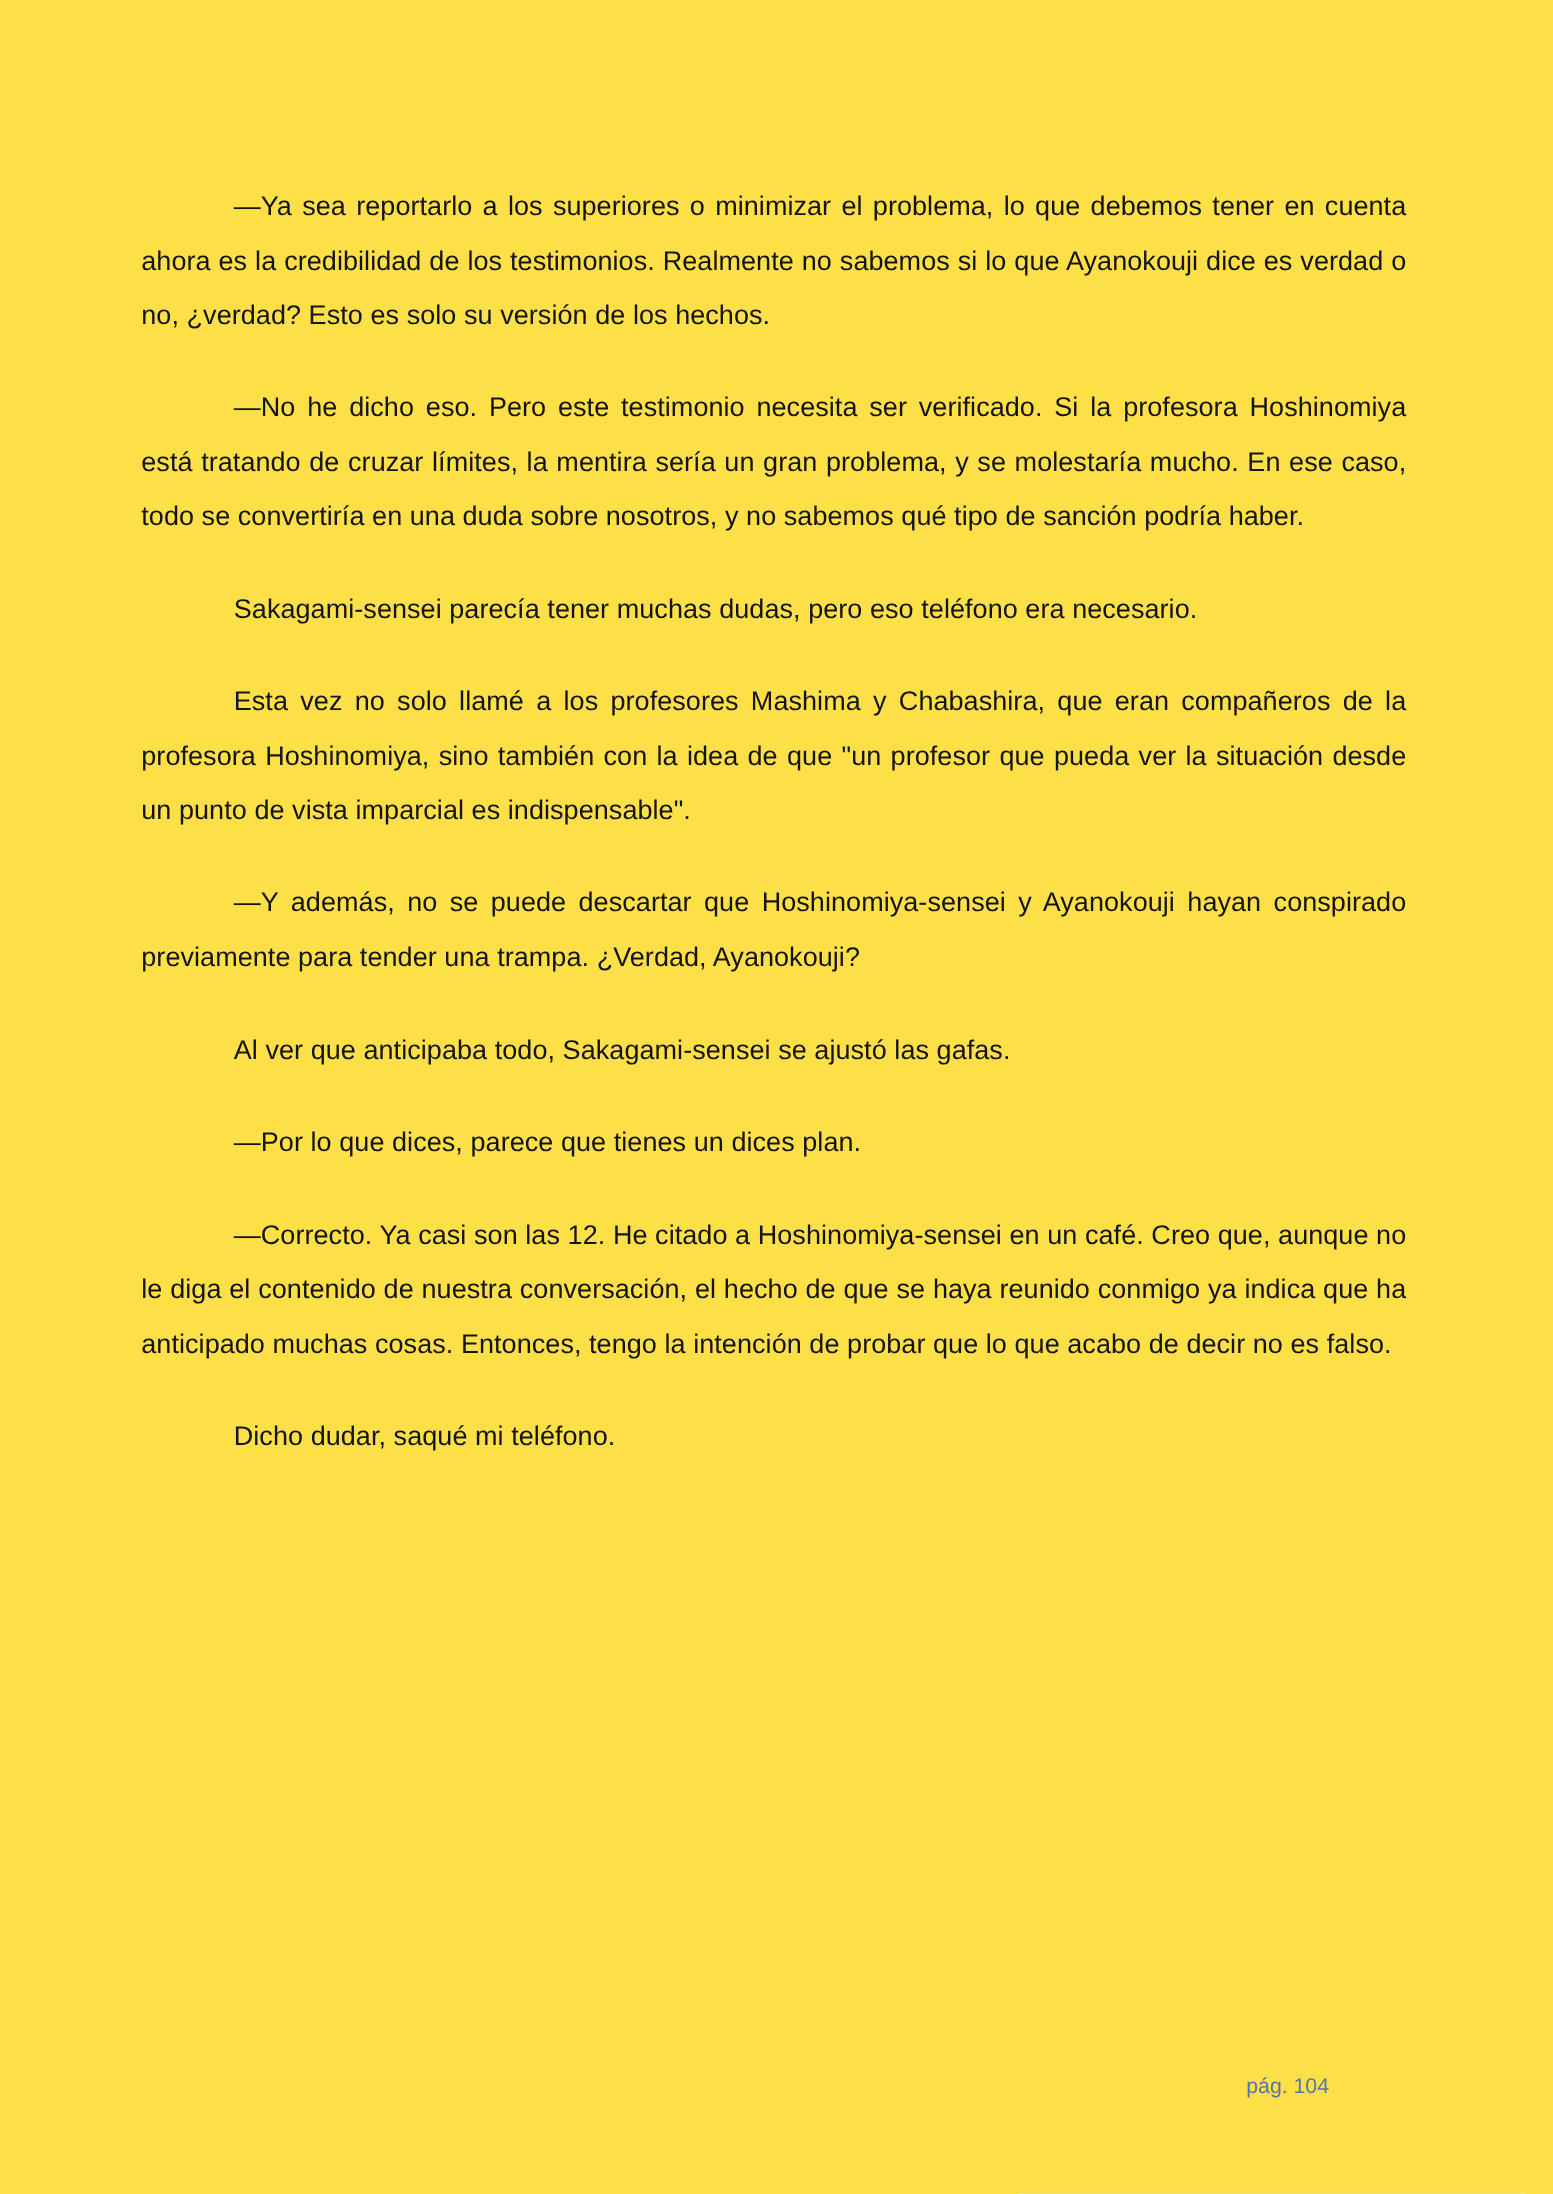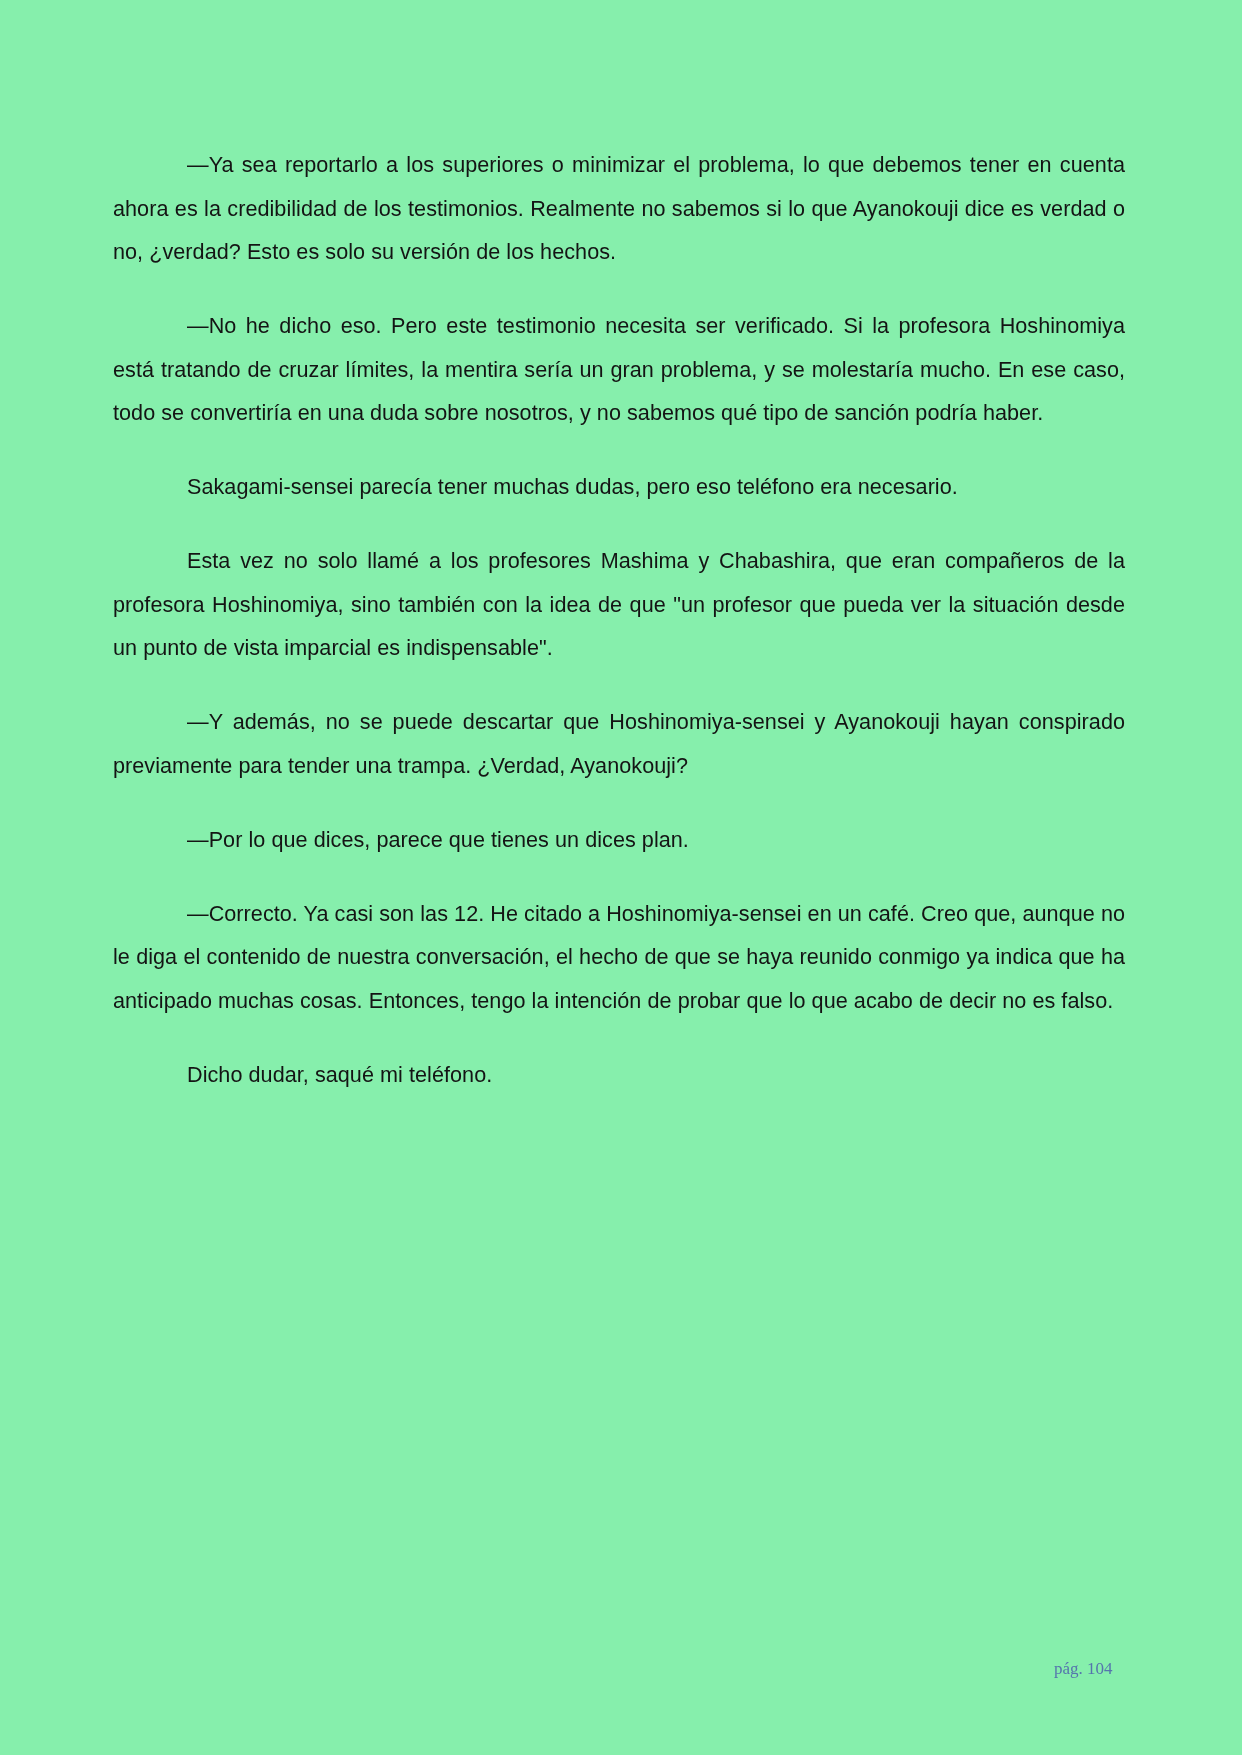--- a/index.html
+++ b/index.html
@@ -11,57 +11,58 @@
     width: 1242px;
     height: 1755px;
     position: relative;
     overflow: hidden;
   }
   .page {
     position: absolute;
     left: 0; top: 0;
     width: 1242px;
     height: 1755px;
-    background: #86efac;
+    background: #fde047;
   }
   .body-text {
     position: absolute;
     left: 113px;
     top: 143px;
     width: 1012px;
     font-family: "Liberation Sans", sans-serif;
     font-size: 21.6px;
     line-height: 43.5px;
     color: #141414;
     letter-spacing: 0.05px;
   }
   .para {
     margin: 0 0 30.5px 0;
     text-align: justify;
     text-indent: 74px;
   }
   .para:last-child { margin-bottom: 0; }
   .page-number {
     position: absolute;
-    left: 1054px;
+    left: 997px;
     top: 1659px;
-    font-family: Liberation Serif, serif;
+    font-family: Liberation Sans, sans-serif;
     font-size: 17px;
     line-height: 20px;
     color: #5575ad;
   }
 </style>
 </head>
 <body>
 
 <div class="page">
   <div class="body-text">
     <p class="para">—Ya sea reportarlo a los superiores o minimizar el problema, lo que debemos tener en cuenta ahora es la credibilidad de los testimonios. Realmente no sabemos si lo que Ayanokouji dice es verdad o no, ¿verdad? Esto es solo su versión de los hechos.</p>
     <p class="para">—No he dicho eso. Pero este testimonio necesita ser verificado. Si la profesora Hoshinomiya está tratando de cruzar límites, la mentira sería un gran problema, y se molestaría mucho. En ese caso, todo se convertiría en una duda sobre nosotros, y no sabemos qué tipo de sanción podría haber.</p>
     <p class="para">Sakagami-sensei parecía tener muchas dudas, pero eso teléfono era necesario.</p>
     <p class="para">Esta vez no solo llamé a los profesores Mashima y Chabashira, que eran compañeros de la profesora Hoshinomiya, sino también con la idea de que "un profesor que pueda ver la situación desde un punto de vista imparcial es indispensable".</p>
     <p class="para">—Y además, no se puede descartar que Hoshinomiya-sensei y Ayanokouji hayan conspirado previamente para tender una trampa. ¿Verdad, Ayanokouji?</p>
+    <p class="para">Al ver que anticipaba todo, Sakagami-sensei se ajustó las gafas.</p>
     <p class="para">—Por lo que dices, parece que tienes un dices plan.</p>
     <p class="para">—Correcto. Ya casi son las 12. He citado a Hoshinomiya-sensei en un café. Creo que, aunque no le diga el contenido de nuestra conversación, el hecho de que se haya reunido conmigo ya indica que ha anticipado muchas cosas. Entonces, tengo la intención de probar que lo que acabo de decir no es falso.</p>
     <p class="para">Dicho dudar, saqué mi teléfono.</p>
   </div>
   <div class="page-number">pág. 104</div>
 </div>
 
 </body></html>

